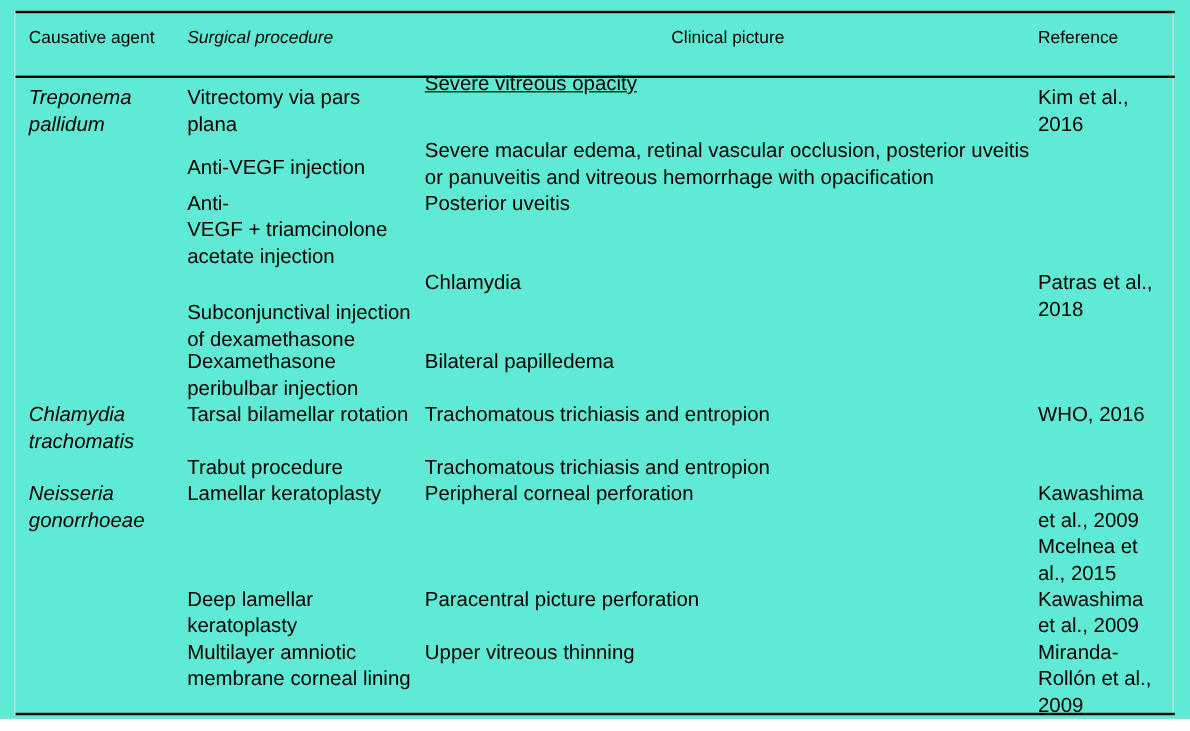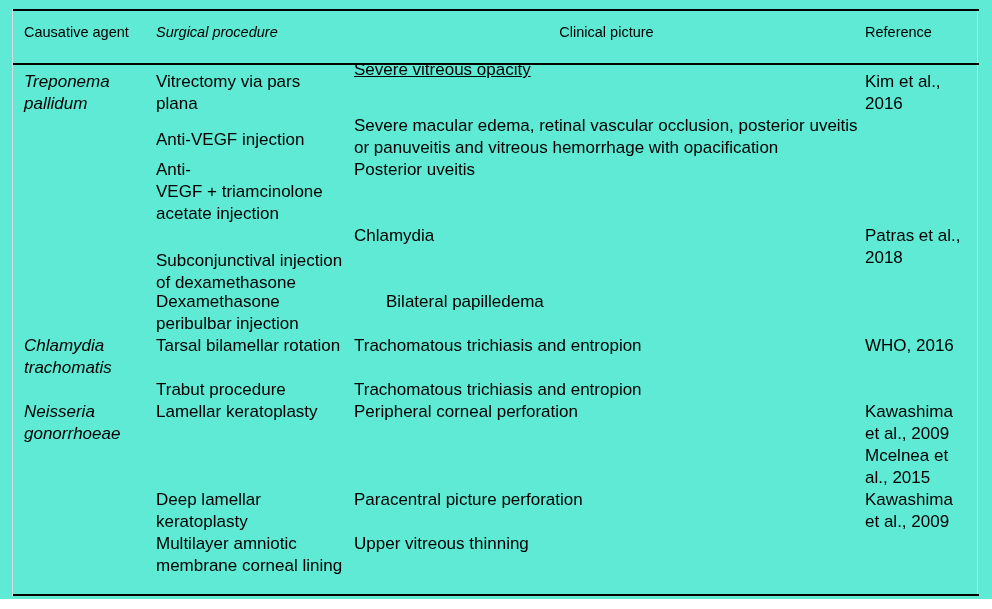--- a/index.html
+++ b/index.html
@@ -101,28 +101,29 @@
     <div class="cell col-proc" style="top:326px;">Tarsal bilamellar rotation</div>
     <div class="cell col-proc" style="top:370px;">Trabut procedure</div>
     <div class="cell col-proc" style="top:392px;">Lamellar keratoplasty</div>
     <div class="cell col-proc" style="top:480px;">Deep lamellar keratoplasty</div>
     <div class="cell col-proc" style="top:524px;">Multilayer amniotic membrane corneal lining</div>
 
     <div class="cell col-clin" style="top:50px;text-decoration:underline;">Severe vitreous opacity</div>
     <div class="cell col-clin" style="top:106px;">Severe macular edema, retinal vascular occlusion, posterior uveitis or panuveitis and vitreous hemorrhage with opacification</div>
     <div class="cell col-clin" style="top:150px;">Posterior uveitis</div>
     <div class="cell col-clin" style="top:216px;">Chlamydia</div>
-    <div class="cell col-clin" style="top:282px;margin-left:32px;">Bilateral papilledema</div>
+    <div class="cell col-clin" style="top:282px;">Bilateral papilledema</div>
     <div class="cell col-clin" style="top:326px;">Trachomatous trichiasis and entropion</div>
     <div class="cell col-clin" style="top:370px;">Trachomatous trichiasis and entropion</div>
     <div class="cell col-clin" style="top:392px;">Peripheral corneal perforation</div>
     <div class="cell col-clin" style="top:480px;">Paracentral picture perforation</div>
     <div class="cell col-clin" style="top:524px;">Upper vitreous thinning</div>
 
     <div class="cell col-ref" style="top:62px;">Kim et al., 2016</div>
     <div class="cell col-ref" style="top:216px;">Patras et al., 2018</div>
     <div class="cell col-ref" style="top:326px;">WHO, 2016</div>
     <div class="cell col-ref" style="top:392px;">Kawashima et al., 2009</div>
     <div class="cell col-ref" style="top:436px;">Mcelnea et al., 2015</div>
     <div class="cell col-ref" style="top:480px;">Kawashima et al., 2009</div>
+    <div class="cell col-ref" style="top:524px;">Miranda-Rollón et al., 2009</div>
 
   </div>
 </div>
 
 </body></html>

